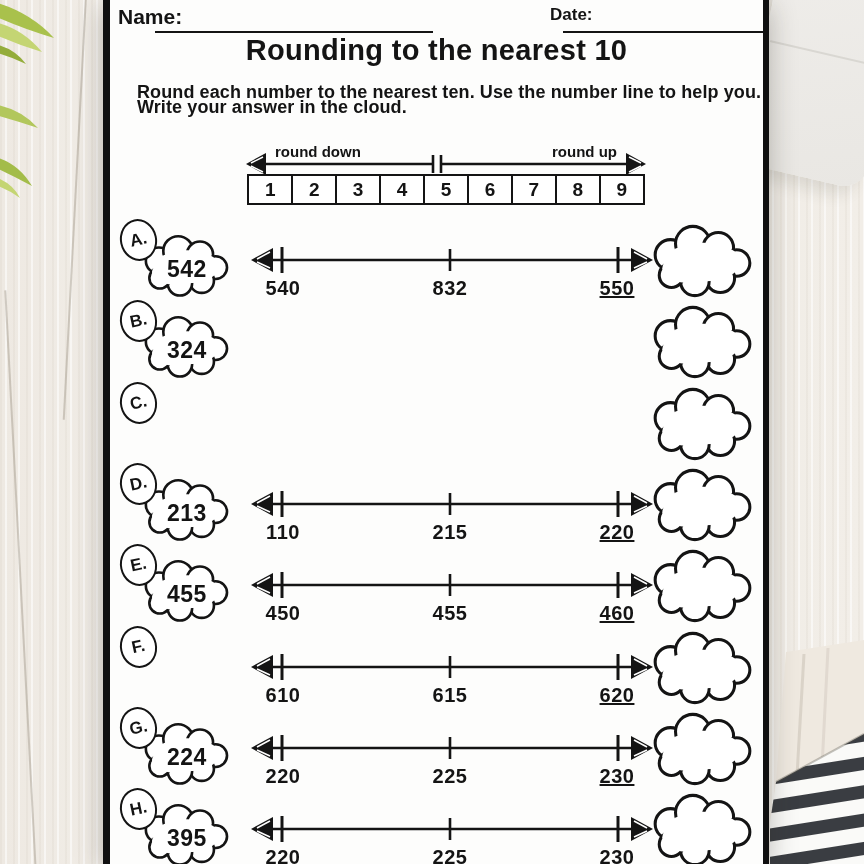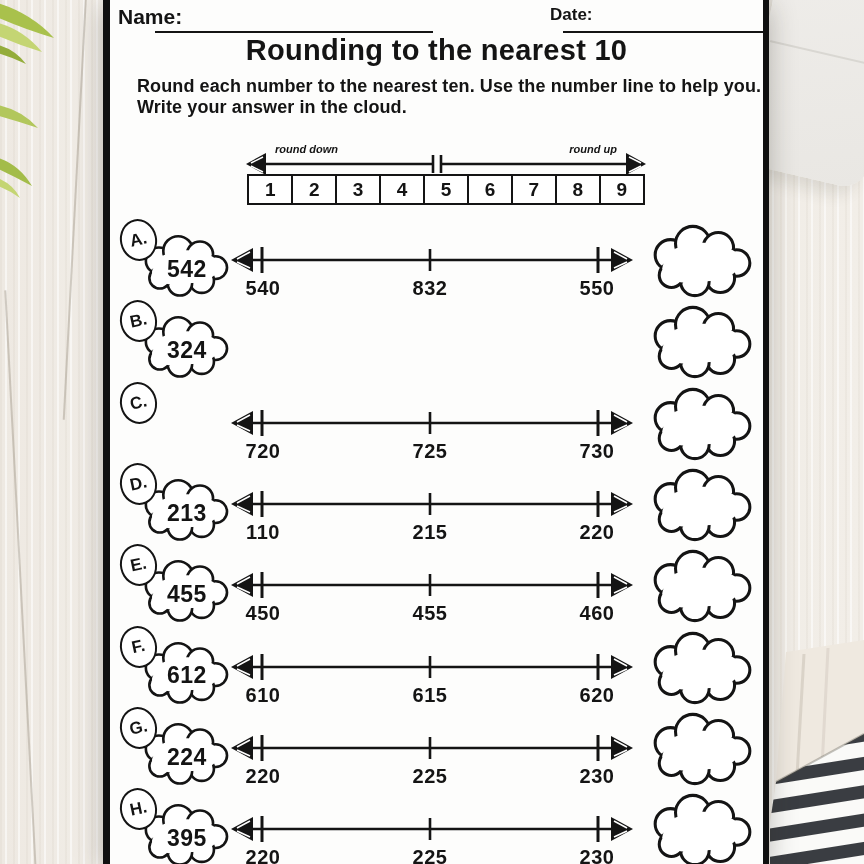--- a/index.html
+++ b/index.html
@@ -33,48 +33,48 @@
     box-shadow:0 6px 26px rgba(40,35,25,0.30);overflow:hidden;}
 
   .name-label{position:absolute;left:8px;top:5px;font-size:21px;font-weight:bold;}
   .name-line{position:absolute;left:45px;top:31px;width:278px;height:2px;background:#141414;}
   .date-label{position:absolute;left:408px;top:5px;font-size:17px;font-weight:bold;margin-left:32px;}
   .date-line{position:absolute;left:453px;top:31px;width:200px;height:2px;background:#141414;}
 
   .title{position:absolute;left:0;top:34px;width:100%;text-align:center;
     font-size:29px;font-weight:800;letter-spacing:0.3px;}
   .instr{position:absolute;left:27px;font-size:18px;font-weight:bold;letter-spacing:0.1px;}
-  .instr-1{top:76px;text-align:right;}
+  .instr-1{top:82px;text-align:right;}
   .instr-2{top:97px;}
 
   
   .key{position:absolute;left:135px;top:144px;width:402px;}
   .key-arrows{position:relative;height:30px;}
   .key-arrows svg{position:absolute;left:0;top:4px;}
-  .key-label{position:absolute;top:-1px;font-size:11px;font-weight:bold;font-style:italic;}
+  .key-label{position:absolute;top:-1px;font-size:15px;font-weight:bold;}
   .key-label-down{left:30px;}
   .key-label-up{right:30px;}
   .key-boxes{display:flex;margin:0 2px;}
   .cell{flex:1;height:27px;border:2.6px solid #141414;margin-left:-2.6px;background:#fff;
     display:flex;align-items:center;justify-content:center;font-size:19px;font-weight:bold;}
   .cell:first-child{margin-left:0;}
 
   
   .row{position:absolute;left:0;width:100%;height:82px;}
   .badge{position:absolute;left:10px;top:0;width:33px;height:38px;border:2.6px solid #141414;
     border-radius:50%;transform:rotate(-12deg);background:#fff;z-index:2;
     display:flex;align-items:center;justify-content:center;font-size:17px;font-weight:bold;}
   .num-cloud{position:absolute;left:28px;top:13px;width:96px;height:66px;}
   .num-cloud svg,.ans-cloud svg{width:100%;height:100%;display:block;}
   .cloud-num{position:absolute;left:51%;top:56%;transform:translate(-50%,-50%);
     font-size:23px;font-weight:bold;letter-spacing:0.5px;}
-  .numline{position:absolute;left:120px;top:26px;width:404px;height:58px;}
+  .numline{position:absolute;left:140px;top:26px;width:404px;height:58px;}
   .numline svg{position:absolute;left:0;top:0;}
   .tick{position:absolute;top:32px;transform:translateX(-50%);font-size:20px;font-weight:bold;letter-spacing:0.5px;}
-  .t0{left:33px;} .t1{left:200px;} .t2{left:367px;}
+  .t0{left:33px;} .t1{left:200px;} .t2{left:367px;text-decoration:underline;}
   .ans-cloud{position:absolute;left:536px;top:1px;width:112px;height:80px;}
 </style>
 </head>
 <body>
 
 <svg width="0" height="0" style="position:absolute" aria-hidden="true">
   <symbol id="cloud" viewBox="0 0 110 74">
     <g fill="#ffffff" stroke="#141414" stroke-width="3">
       <circle cx="24" cy="32" r="15"></circle>
       <circle cx="46" cy="21" r="17"></circle>
@@ -212,28 +212,20 @@
       <svg viewBox="0 0 110 74">
               <use href="#cloud"></use>
             </svg>
     </div>
   </div>
 
   <div class="row" style="top: 381.6px;">
     <div class="badge">
       <span>C.</span>
     </div>
-    <div class="numline">
-      <svg width="404" height="30" viewBox="0 0 404 30">
-              <use href="#numline"></use>
-            </svg>
-      <span class="tick t0">720</span>
-      <span class="tick t1">725</span>
-      <span class="tick t2">730</span>
-    </div>
     <div class="ans-cloud">
       <svg viewBox="0 0 110 74">
               <use href="#cloud"></use>
             </svg>
     </div>
   </div>
 
   <div class="row" style="top: 462.9px;">
     <div class="badge">
       <span>D.</span>
@@ -281,26 +273,20 @@
       <svg viewBox="0 0 110 74">
               <use href="#cloud"></use>
             </svg>
     </div>
   </div>
 
   <div class="row" style="top: 625.5px;">
     <div class="badge">
       <span>F.</span>
     </div>
-    <div class="num-cloud">
-      <svg viewBox="0 0 110 74">
-              <use href="#cloud"></use>
-            </svg>
-      <span class="cloud-num">612</span>
-    </div>
     <div class="numline">
       <svg width="404" height="30" viewBox="0 0 404 30">
               <use href="#numline"></use>
             </svg>
       <span class="tick t0">610</span>
       <span class="tick t1">615</span>
       <span class="tick t2">620</span>
     </div>
     <div class="ans-cloud">
       <svg viewBox="0 0 110 74">

